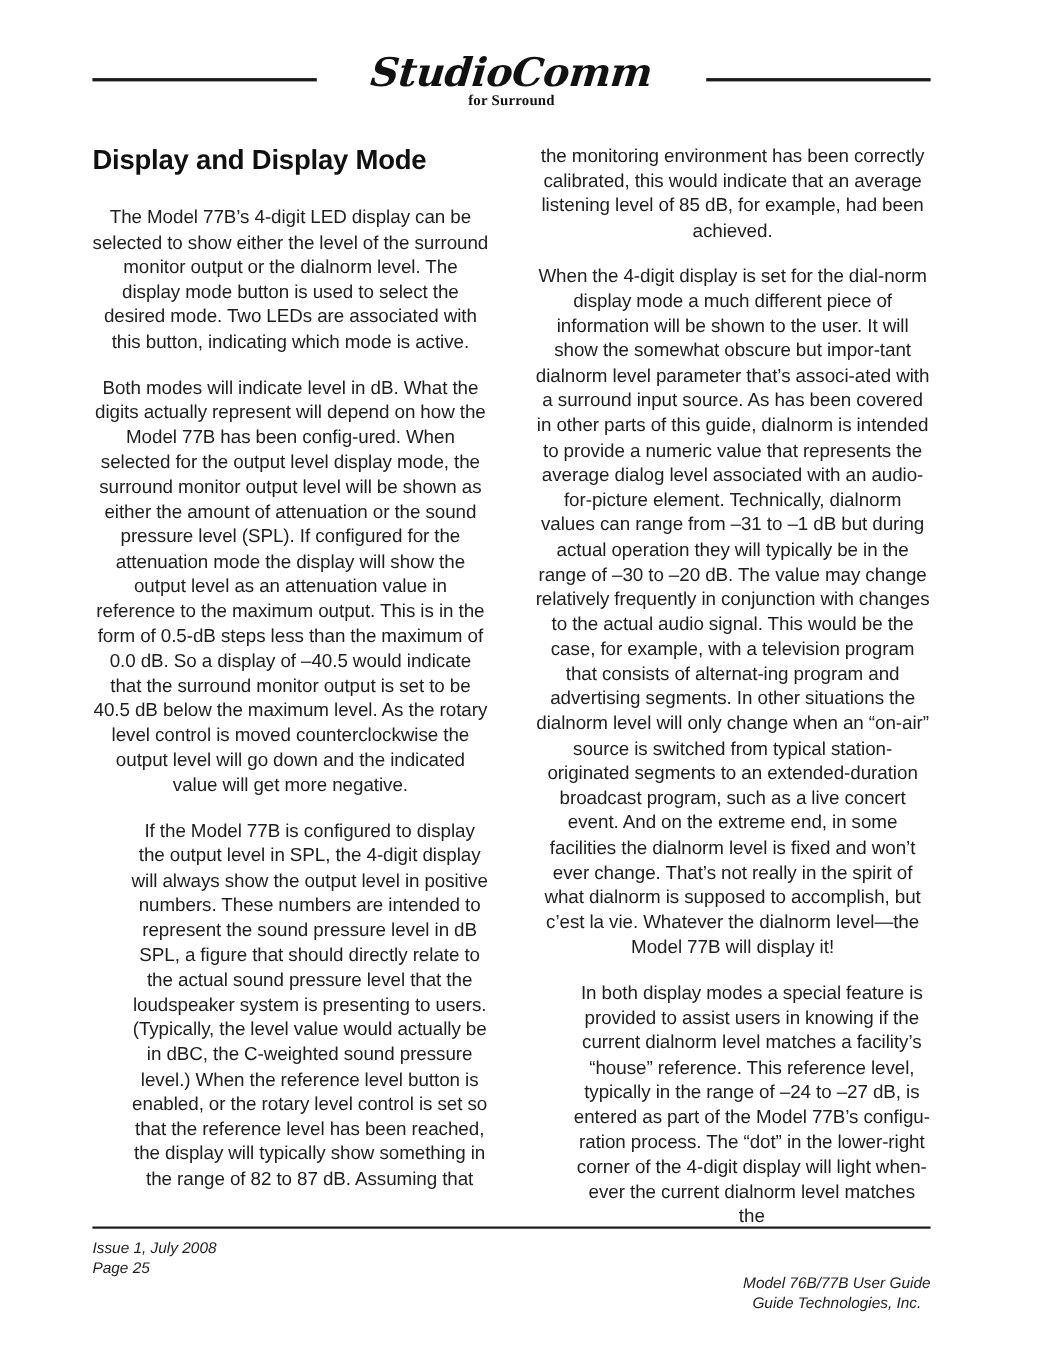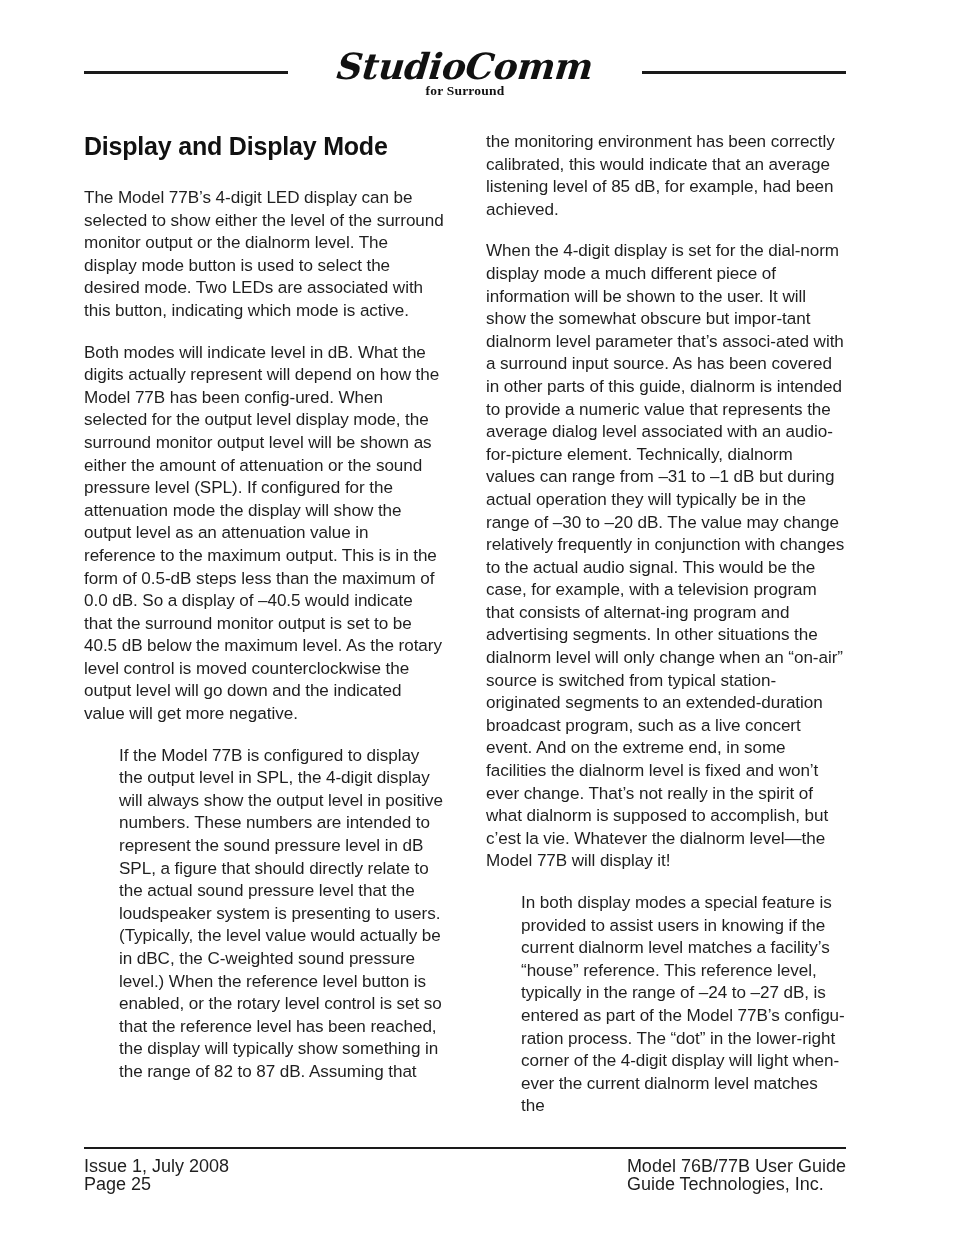--- a/index.html
+++ b/index.html
@@ -87,21 +87,21 @@
     font-size: 25px;
     line-height: 30px;
     letter-spacing: -0.2px;
     color: #111111;
   }
   p.body-text {
     margin: 0 0 19px 0;
     font-size: 17.1px;
     line-height: 22.6px;
     color: #1f1f1f;
-    text-align: left;
+    text-align: center;
     letter-spacing: -0.05px;
     word-spacing: -0.1px;
   }
   p.body-text:last-child { margin-bottom: 0; margin-left: 35px; }
 
   
   .page-footer {
     position: absolute;
     left: 84px;
     bottom: 42px;
@@ -111,25 +111,26 @@
     height: 2.5px;
     background: #1a1a1a;
     margin-bottom: 9px;
   }
   .footer-cols {
     display: flex;
     justify-content: space-between;
     align-items: flex-start;
   }
   .footer-left, .footer-right {
-    font-size: 18px;
+    font-style: italic;
+    font-size: 14px;
     line-height: 17.5px;
     color: #1f1f1f;
   }
-  .footer-right { text-align: left; }
+  .footer-right { text-align: center; margin-top: 32px; }
   .footer-line { display: block; white-space: nowrap; }
 </style>
 </head>
 <body>
 
 <div class="page">
 
   <div class="page-header">
     <div class="header-rule left"></div>
     <div class="header-rule right"></div>

